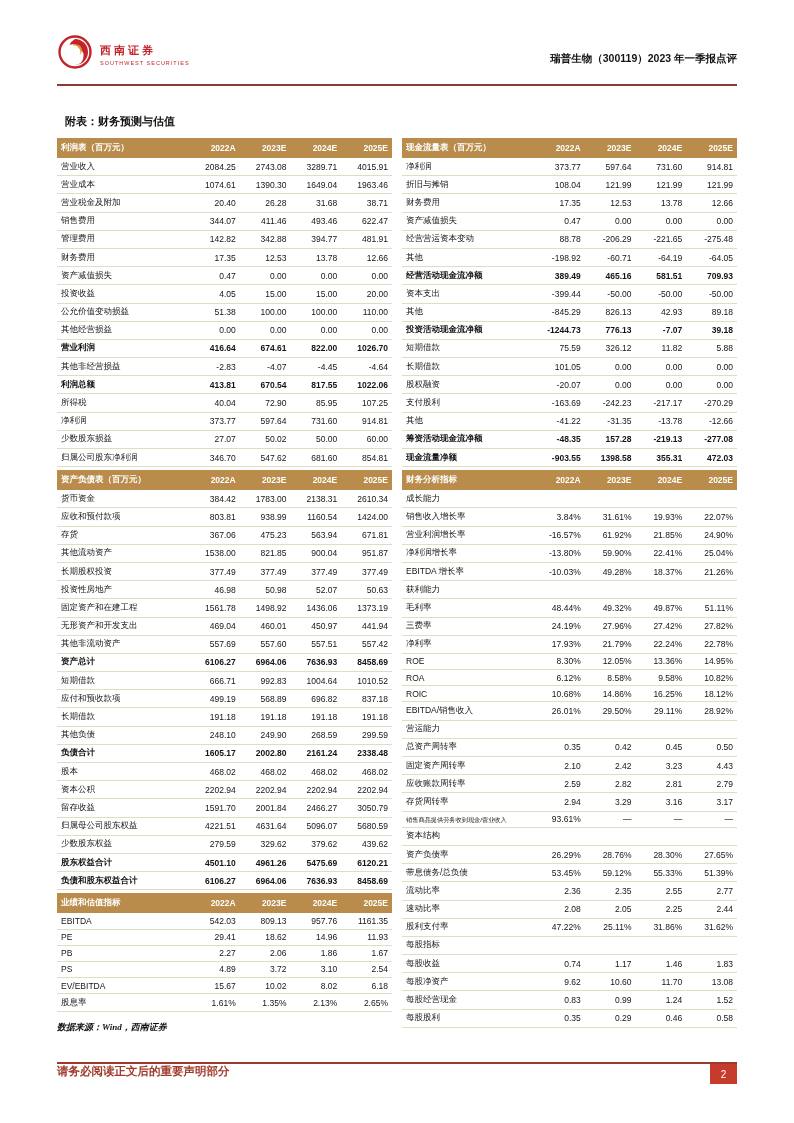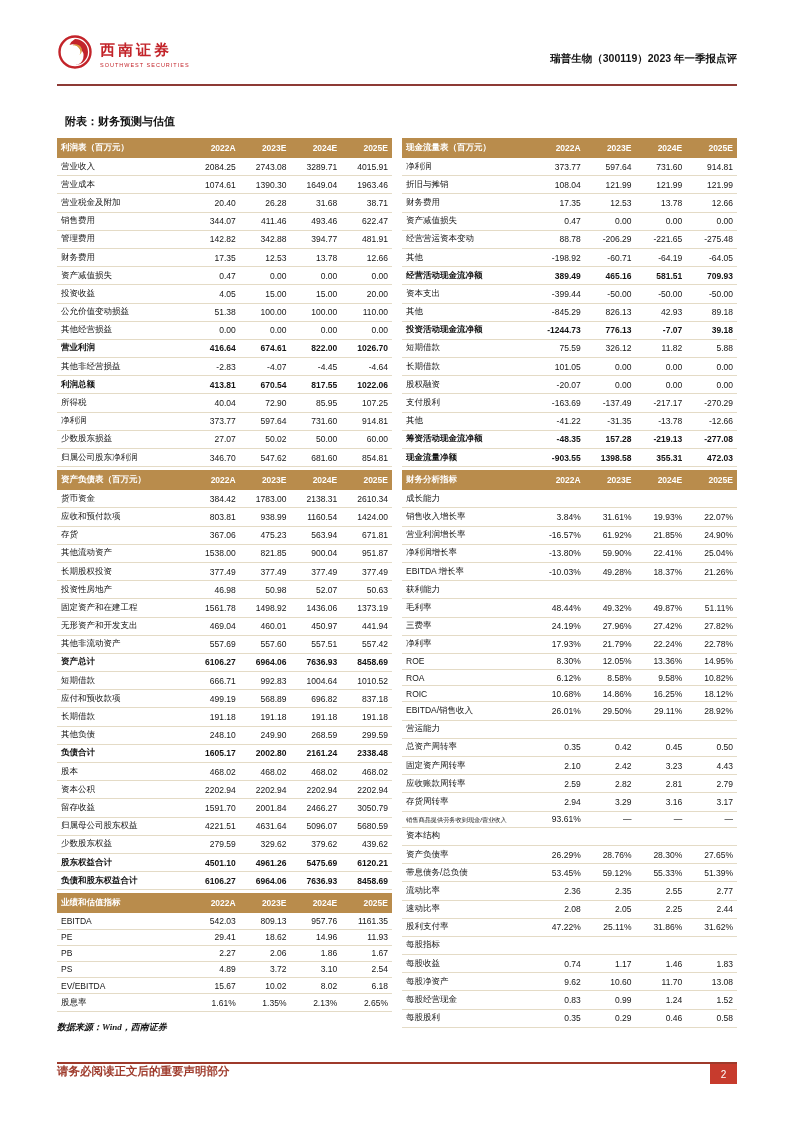--- a/index.html
+++ b/index.html
@@ -3,21 +3,21 @@
 <meta charset="utf-8">
 <style>
   html,body{margin:0;padding:0}
   body{
     width:794px;height:1123px;background:#fff;color:#141414;
     font-family:"Liberation Sans",sans-serif;position:relative;overflow:hidden;
   }
   .content{padding:34px 57px 0}
   .hdr{display:flex;justify-content:space-between;align-items:flex-start}
   .logo{display:flex;align-items:center;gap:7px}
-  .brand-cn{color:#c3242a;font-size:15px;font-weight:bold;font-family:"Liberation Serif",serif;letter-spacing:3px}
+  .brand-cn{color:#c3242a;font-size:11px;font-weight:bold;font-family:"Liberation Serif",serif;letter-spacing:3px}
   .brand-en{color:#c3242a;font-size:5.5px;letter-spacing:1px;margin-top:2px}
   .doc-title{font-size:10.5px;font-weight:bold;margin-top:18px}
   .rule{border:none;border-top:2px solid #8d3a35;margin:10px 0 0}
   .sec-title{font-size:11px;font-weight:bold;margin:28px 8px 9px;font-family:"Liberation Serif",serif}
   .grid{display:flex;gap:10px}
   .col{width:335px;display:flex;flex-direction:column}
   table{width:100%;border-collapse:collapse;table-layout:fixed}
   table + table{margin-top:3px}
   th{background:#b98c4c;color:#fff;font-size:8.5px;font-weight:bold;text-align:right;padding:4px 4px;white-space:nowrap}
   th.tcell{text-align:left;width:37%}
@@ -516,21 +516,21 @@
             <tr>
               <td class="lbl">股权融资</td>
               <td class="num">-20.07</td>
               <td class="num">0.00</td>
               <td class="num">0.00</td>
               <td class="num">0.00</td>
             </tr>
             <tr>
               <td class="lbl">支付股利</td>
               <td class="num">-163.69</td>
-              <td class="num">-137.49</td>
+              <td class="num">-242.23</td>
               <td class="num">-217.17</td>
               <td class="num">-270.29</td>
             </tr>
             <tr>
               <td class="lbl">其他</td>
               <td class="num">-41.22</td>
               <td class="num">-31.35</td>
               <td class="num">-13.78</td>
               <td class="num">-12.66</td>
             </tr>

